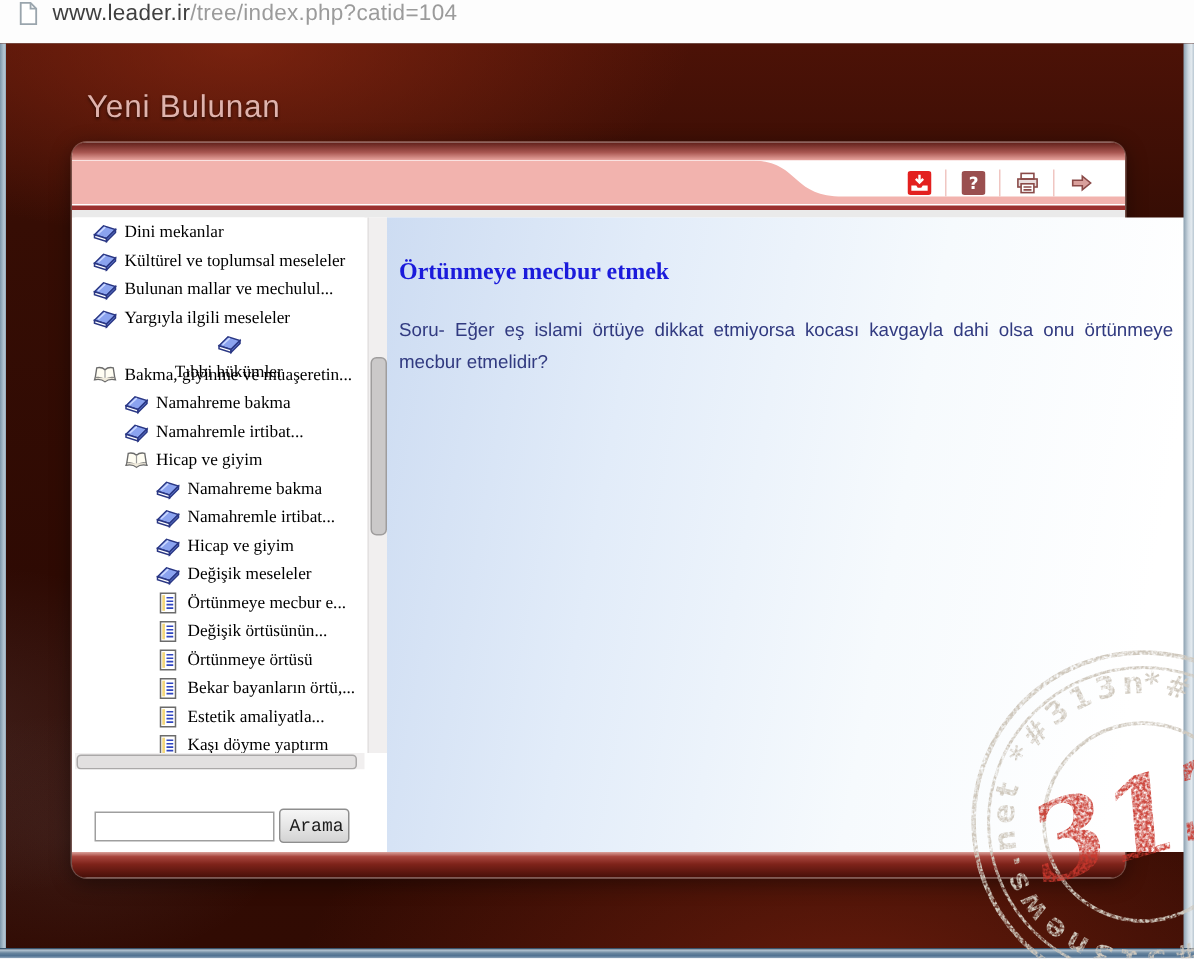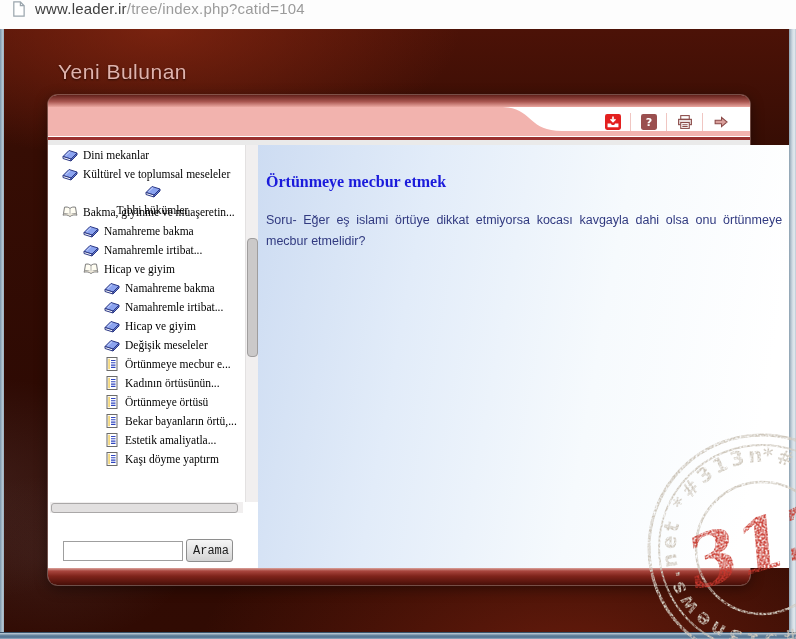--- a/index.html
+++ b/index.html
@@ -165,20 +165,38 @@
           </div>
           <div class="tree-row" style="padding-left: 12px;">
             <span class="tree-icon"><svg width="16" height="16" viewBox="0 0 16 16">
                 <polygon points="1,9.5 7,3.5 15,6 9,12" fill="#8ba3ef" stroke="#2a3784" stroke-width="1"></polygon>
                 <polygon points="1,9.5 9,12 9,14 1,11.5" fill="#ffffff" stroke="#2a3784" stroke-width="1"></polygon>
                 <polygon points="9,12 15,6 15,8 9,14" fill="#6079cf" stroke="#2a3784" stroke-width="1"></polygon>
                 <path d="M3.4 8.8 L8.2 4.4" stroke="#cdd9ff" stroke-width="1" fill="none"></path>
               </svg></span>
             <span class="tree-label">Kültürel ve toplumsal meseleler</span>
           </div>
+          <div class="tree-row" style="padding-left: 12px;">
+            <span class="tree-icon"><svg width="16" height="16" viewBox="0 0 16 16">
+                <polygon points="1,9.5 7,3.5 15,6 9,12" fill="#8ba3ef" stroke="#2a3784" stroke-width="1"></polygon>
+                <polygon points="1,9.5 9,12 9,14 1,11.5" fill="#ffffff" stroke="#2a3784" stroke-width="1"></polygon>
+                <polygon points="9,12 15,6 15,8 9,14" fill="#6079cf" stroke="#2a3784" stroke-width="1"></polygon>
+                <path d="M3.4 8.8 L8.2 4.4" stroke="#cdd9ff" stroke-width="1" fill="none"></path>
+              </svg></span>
+            <span class="tree-label">Bulunan mallar ve mechulul...</span>
+          </div>
+          <div class="tree-row" style="padding-left: 12px;">
+            <span class="tree-icon"><svg width="16" height="16" viewBox="0 0 16 16">
+                <polygon points="1,9.5 7,3.5 15,6 9,12" fill="#8ba3ef" stroke="#2a3784" stroke-width="1"></polygon>
+                <polygon points="1,9.5 9,12 9,14 1,11.5" fill="#ffffff" stroke="#2a3784" stroke-width="1"></polygon>
+                <polygon points="9,12 15,6 15,8 9,14" fill="#6079cf" stroke="#2a3784" stroke-width="1"></polygon>
+                <path d="M3.4 8.8 L8.2 4.4" stroke="#cdd9ff" stroke-width="1" fill="none"></path>
+              </svg></span>
+            <span class="tree-label">Yargıyla ilgili meseleler</span>
+          </div>
           <div class="tree-row" style="padding-left: 12px; flex-direction: column;">
             <span class="tree-icon"><svg width="16" height="16" viewBox="0 0 16 16">
                 <polygon points="1,9.5 7,3.5 15,6 9,12" fill="#8ba3ef" stroke="#2a3784" stroke-width="1"></polygon>
                 <polygon points="1,9.5 9,12 9,14 1,11.5" fill="#ffffff" stroke="#2a3784" stroke-width="1"></polygon>
                 <polygon points="9,12 15,6 15,8 9,14" fill="#6079cf" stroke="#2a3784" stroke-width="1"></polygon>
                 <path d="M3.4 8.8 L8.2 4.4" stroke="#cdd9ff" stroke-width="1" fill="none"></path>
               </svg></span>
             <span class="tree-label">Tıbbi hükümler</span>
           </div>
           <div class="tree-row" style="padding-left: 12px;">
@@ -258,21 +276,21 @@
                 <path d="M7 4.5 h4.5 M7 6.8 h4.5 M7 9.1 h4.5 M7 11.4 h4.5" stroke="#2f45c0" stroke-width="1.1" fill="none"></path>
               </svg></span>
             <span class="tree-label">Örtünmeye mecbur e...</span>
           </div>
           <div class="tree-row" style="padding-left: 54px;">
             <span class="tree-icon"><svg width="16" height="16" viewBox="0 0 16 16">
                 <rect x="3" y="1.5" width="10" height="13" fill="#ffffff" stroke="#6b6b6b" stroke-width="1"></rect>
                 <rect x="4.2" y="2.8" width="1.8" height="10.4" fill="#f3d77c"></rect>
                 <path d="M7 4.5 h4.5 M7 6.8 h4.5 M7 9.1 h4.5 M7 11.4 h4.5" stroke="#2f45c0" stroke-width="1.1" fill="none"></path>
               </svg></span>
-            <span class="tree-label">Kadının örtüsünün...</span>
+            <span class="tree-label">Değişik örtüsünün...</span>
           </div>
           <div class="tree-row" style="padding-left: 54px;">
             <span class="tree-icon"><svg width="16" height="16" viewBox="0 0 16 16">
                 <rect x="3" y="1.5" width="10" height="13" fill="#ffffff" stroke="#6b6b6b" stroke-width="1"></rect>
                 <rect x="4.2" y="2.8" width="1.8" height="10.4" fill="#f3d77c"></rect>
                 <path d="M7 4.5 h4.5 M7 6.8 h4.5 M7 9.1 h4.5 M7 11.4 h4.5" stroke="#2f45c0" stroke-width="1.1" fill="none"></path>
               </svg></span>
             <span class="tree-label">Örtünmeye örtüsü</span>
           </div>
           <div class="tree-row" style="padding-left: 54px;">

